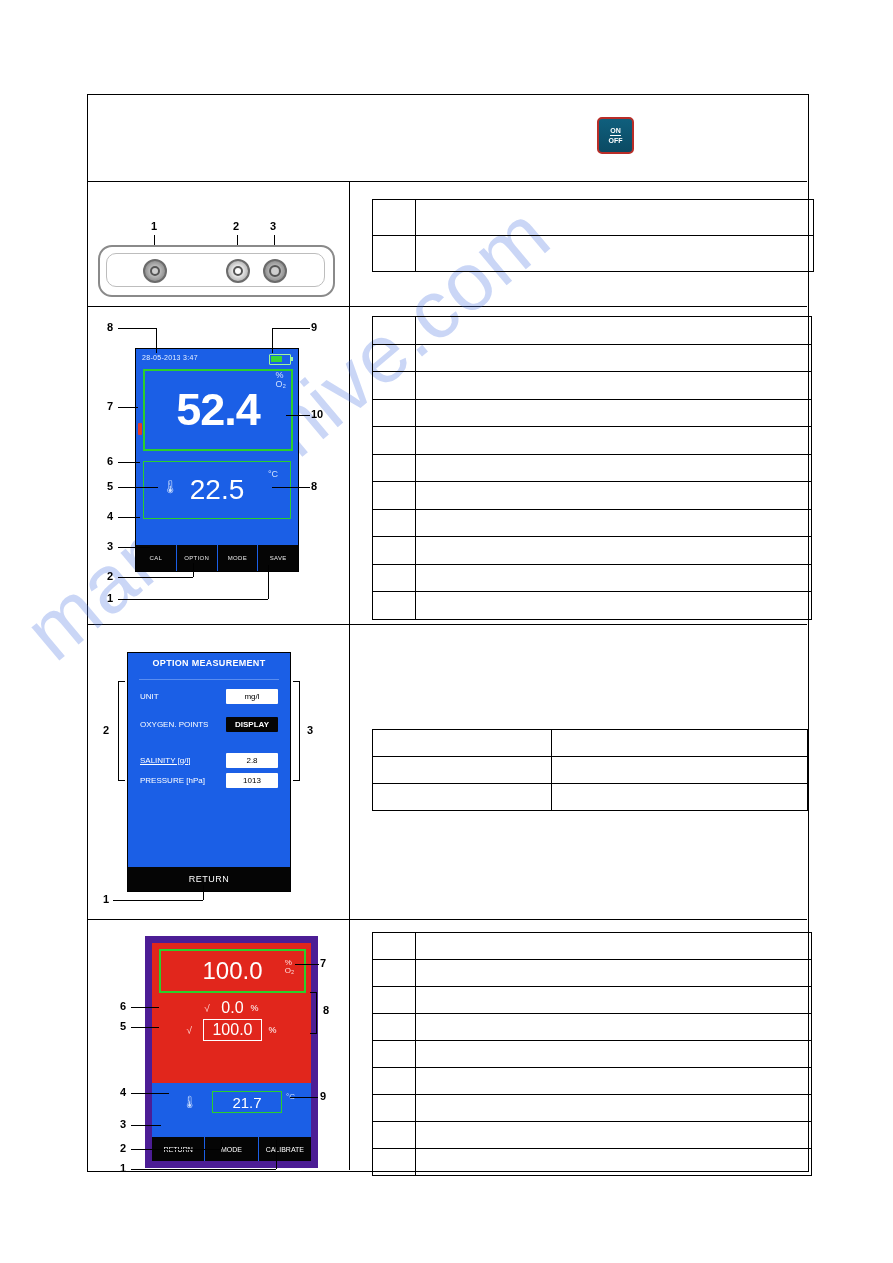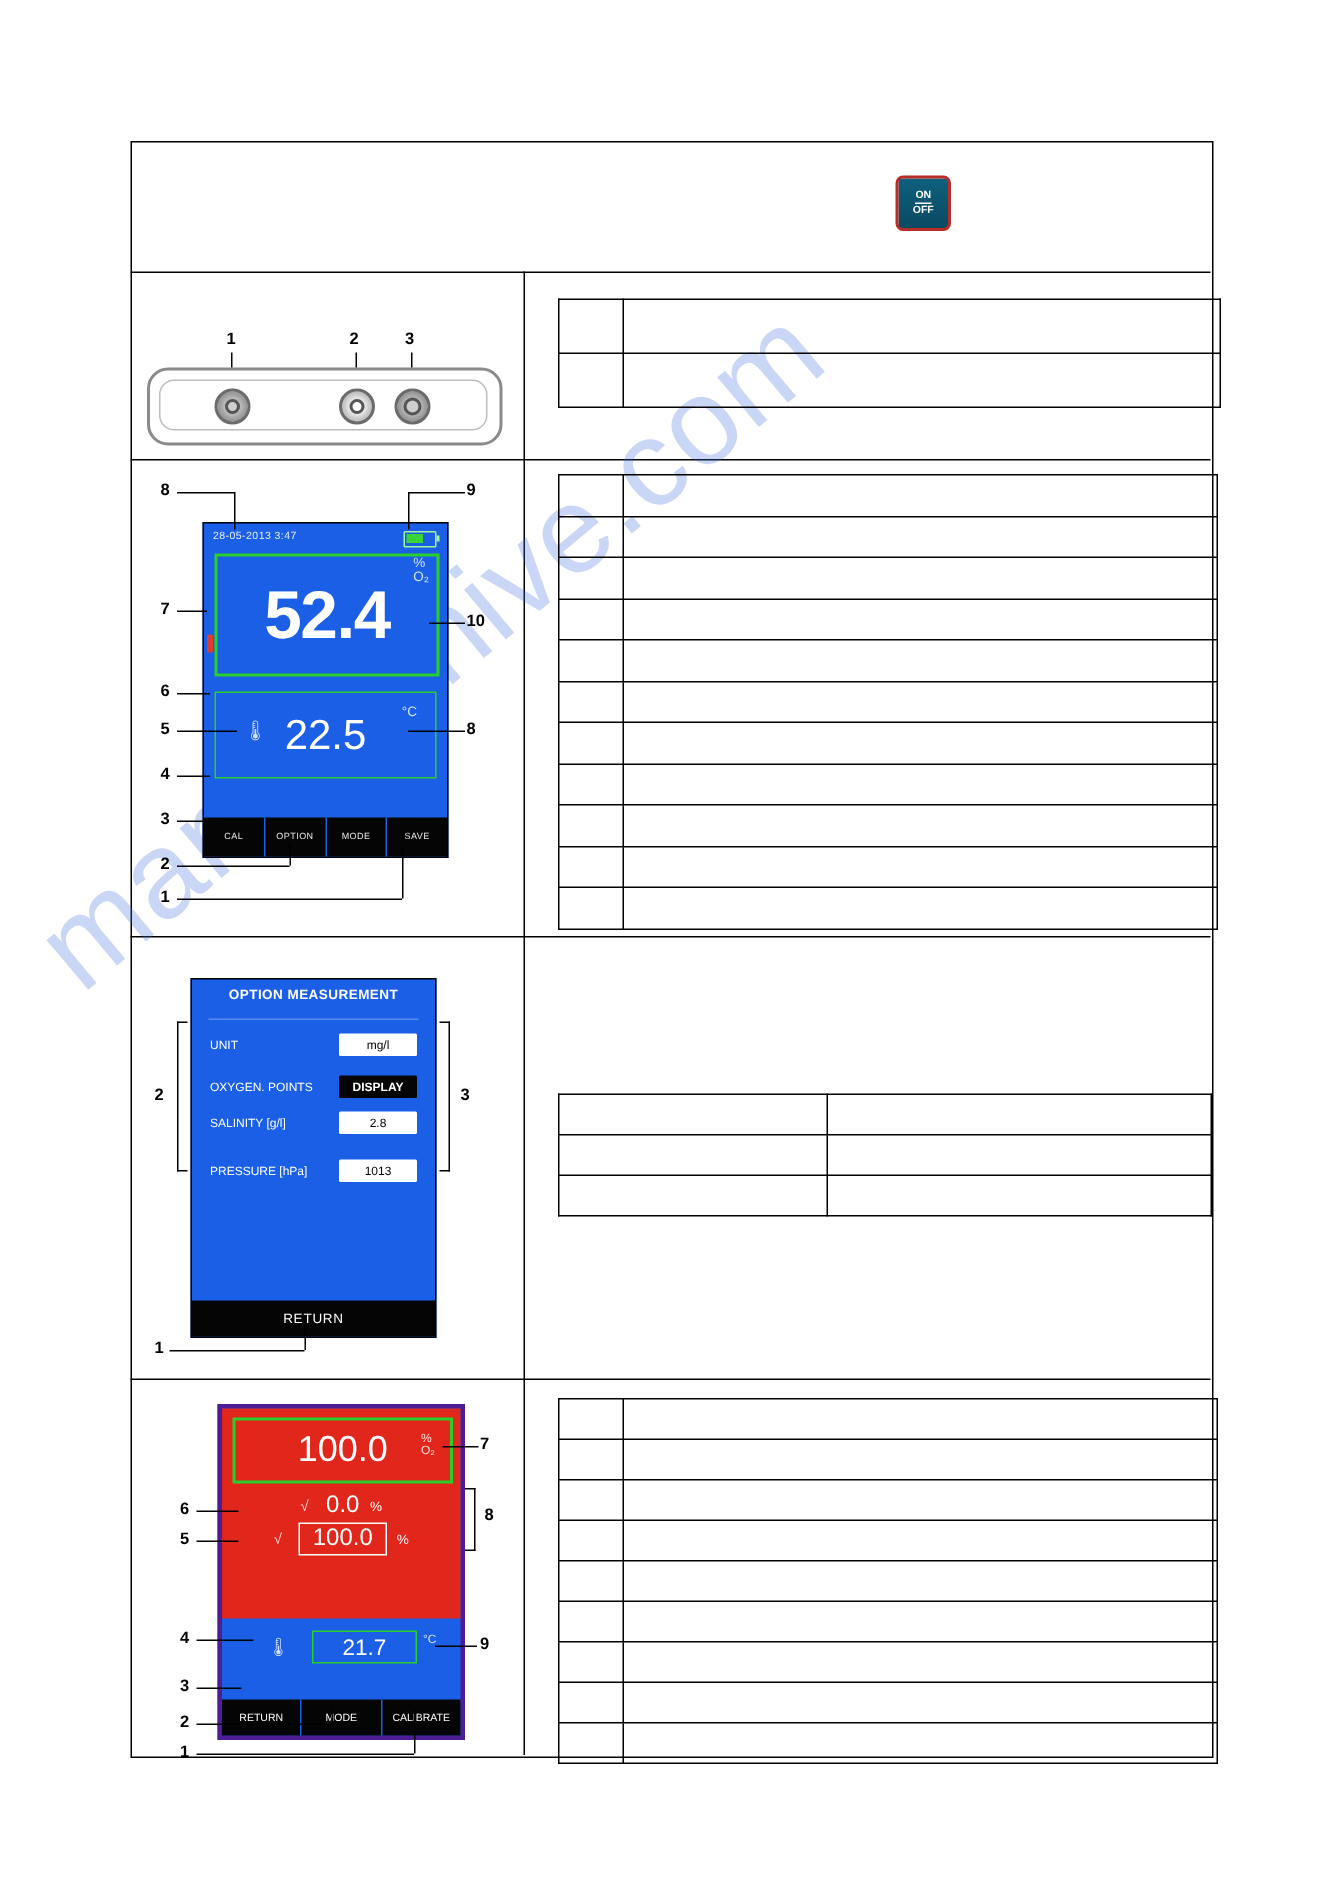--- a/index.html
+++ b/index.html
@@ -76,25 +76,25 @@
   
   .lead{position:absolute;font-size:11px;font-weight:bold;color:#000;}
   .ll{position:absolute;border-top:1px solid #000;}
   .llv{position:absolute;border-left:1px solid #000;}
   
   .fig3{position:absolute;left:127px;top:652px;width:162px;height:238px;background:#1b5fe6;border:1px solid #000;}
   .fig3 .title{position:absolute;left:0;top:5px;width:100%;text-align:center;color:#fff;font-size:9px;font-weight:bold;letter-spacing:.3px;}
   .fig3 .row{position:absolute;left:12px;width:138px;height:22px;color:#fff;font-size:8px;display:flex;align-items:center;justify-content:space-between;}
   .fig3 .row .box{width:52px;height:15px;background:#fff;color:#000;font-size:8px;display:flex;align-items:center;justify-content:center;border-radius:1px;}
   .fig3 .row .box.dark{background:#050505;color:#fff;font-weight:bold;}
-  .fig3 .r1{top:32px;} .fig3 .r2{top:60px;} .fig3 .r3{top:84px;} .fig3 .r4{top:116px;}
+  .fig3 .r1{top:32px;} .fig3 .r2{top:60px;} .fig3 .r3{top:96px;text-decoration:underline;} .fig3 .r4{top:116px;}
   .fig3 .ret{position:absolute;left:0;bottom:0;width:100%;height:24px;background:#050505;color:#fff;font-size:9px;display:flex;align-items:center;justify-content:center;letter-spacing:.5px;}
   .fig3 .line{position:absolute;left:11px;top:26px;width:140px;border-top:1px solid #5a8df0;}
   
-  .fig4{position:absolute;left:145px;top:936px;width:159px;height:218px;border:3px solid #4c1d95;background:#1b5fe6;}
+  .fig4{position:absolute;left:145px;top:936px;width:159px;height:218px;border:7px solid #4c1d95;background:#1b5fe6;}
   .fig4 .red{position:absolute;left:0;top:0;width:100%;height:140px;background:#e1261c;}
   .fig4 .p1{position:absolute;left:7px;top:6px;width:143px;height:40px;border:2px solid #2bcf2b;display:flex;align-items:center;justify-content:center;}
   .fig4 .p1 .v{color:#fff;font-size:24px;font-weight:500;}
   .fig4 .p1 .u{color:#ffe0de;font-size:8px;position:absolute;right:10px;top:8px;line-height:1;}
   .fig4 .p1 .u span{display:block;}
   .fig4 .mid{position:absolute;left:0;top:54px;width:100%;}
   .fig4 .mrow{display:flex;align-items:center;justify-content:center;gap:5px;color:#fff;font-size:12px;margin:2px 0;}
   .fig4 .mrow .chk{color:#ffd3cf;font-size:10px;width:12px;}
   .fig4 .mrow .big{font-size:16px;}
   .fig4 .mrow .pct{font-size:9px;margin-left:2px;}

